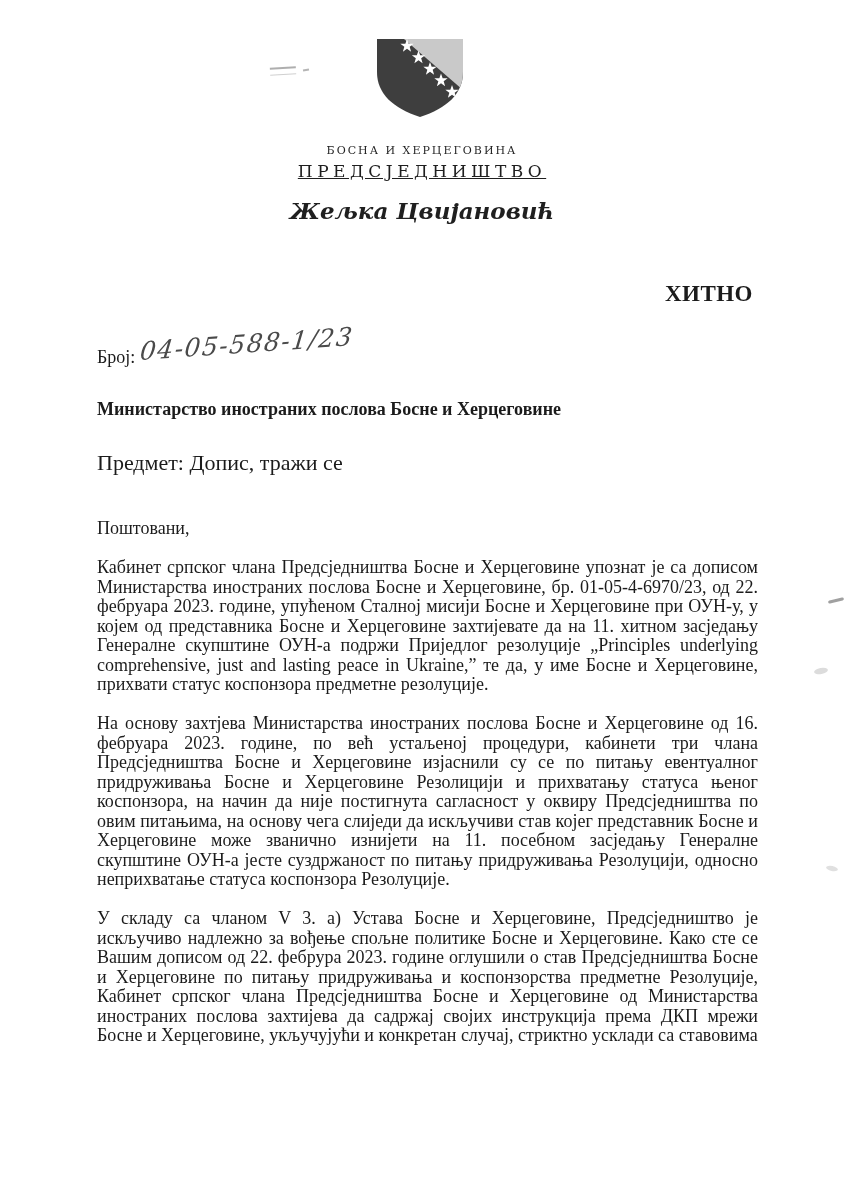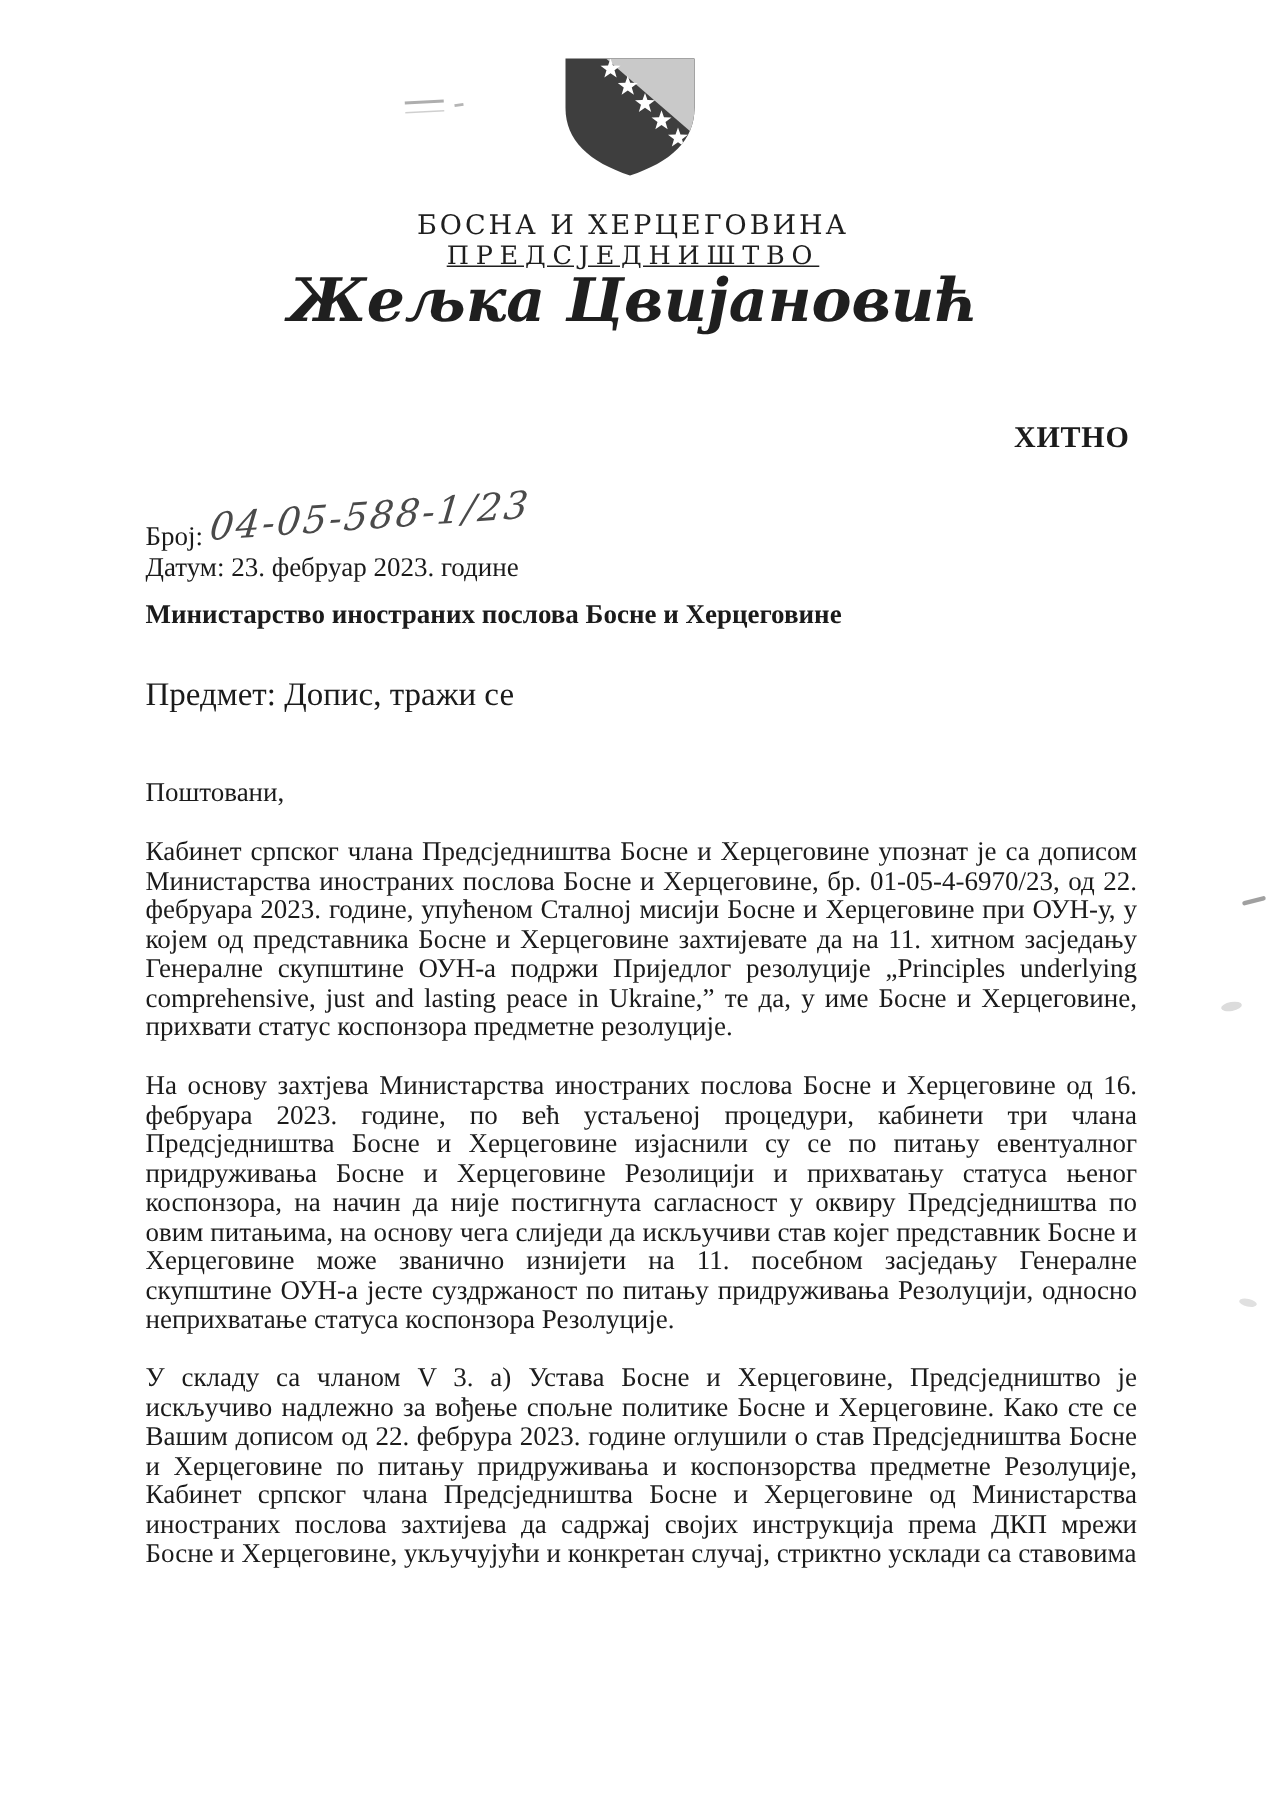--- a/index.html
+++ b/index.html
@@ -9,26 +9,26 @@
     background:#ffffff;
     font-family:"Liberation Serif", serif;
     color:#1b1b1b;
     overflow:hidden;
     margin:0 auto;
   }
   
   .emblem{position:absolute;top:36px;left:374px;width:92px;height:84px;}
   .letterhead{position:absolute;top:141px;left:0;right:5px;text-align:center;
     font-family:"DejaVu Serif", serif;color:#1f1f1f;}
-  .lh-country{font-size:18px;letter-spacing:2px;line-height:19px;}
+  .lh-country{font-size:11px;letter-spacing:2px;line-height:19px;}
   .lh-institution{font-size:17px;letter-spacing:4.5px;line-height:22px;text-decoration:underline;}
-  .lh-name{font-size:40px;font-weight:bold;font-style:italic;line-height:33px;margin-top:2px;}
+  .lh-name{font-size:23px;font-weight:bold;font-style:italic;line-height:33px;margin-top:12px;}
   .lh-title{font-size:19px;line-height:22px;}
   
-  .urgent{position:absolute;top:281px;right:96px;font-size:20px;font-weight:bold;
+  .urgent{position:absolute;top:281px;right:96px;font-size:23px;font-weight:bold;
     letter-spacing:0.5px;}
   
   .reference{position:absolute;top:344px;left:97px;font-size:18px;line-height:21px;white-space:nowrap;}
   .handwriting{
     display:inline-block;
     font-family:"DejaVu Serif", serif;
     font-style:italic;
     font-size:25px;
     letter-spacing:1.5px;
     color:#4a4a4a;
@@ -92,24 +92,20 @@
     <div class="lh-institution">ПРЕДСЈЕДНИШТВО</div>
     <div class="lh-name">Жељка Цвијановић</div>
   </div>
 
   <div class="urgent">ХИТНО</div>
 
   <div class="reference">
     <div>
       <span>Број:</span><span class="handwriting">04-05-588-1/23</span>
     </div>
-    <div>
-      <span>Датум:</span>
-      <span>23. фебруар 2023. године</span>
-    </div>
   </div>
 
   <div class="recipient">
     <div class="bold">Министарство иностраних послова Босне и Херцеговине</div>
   </div>
 
   <div class="subject">
     <span>Предмет:</span>
     <span>Допис, тражи се</span>
   </div>

